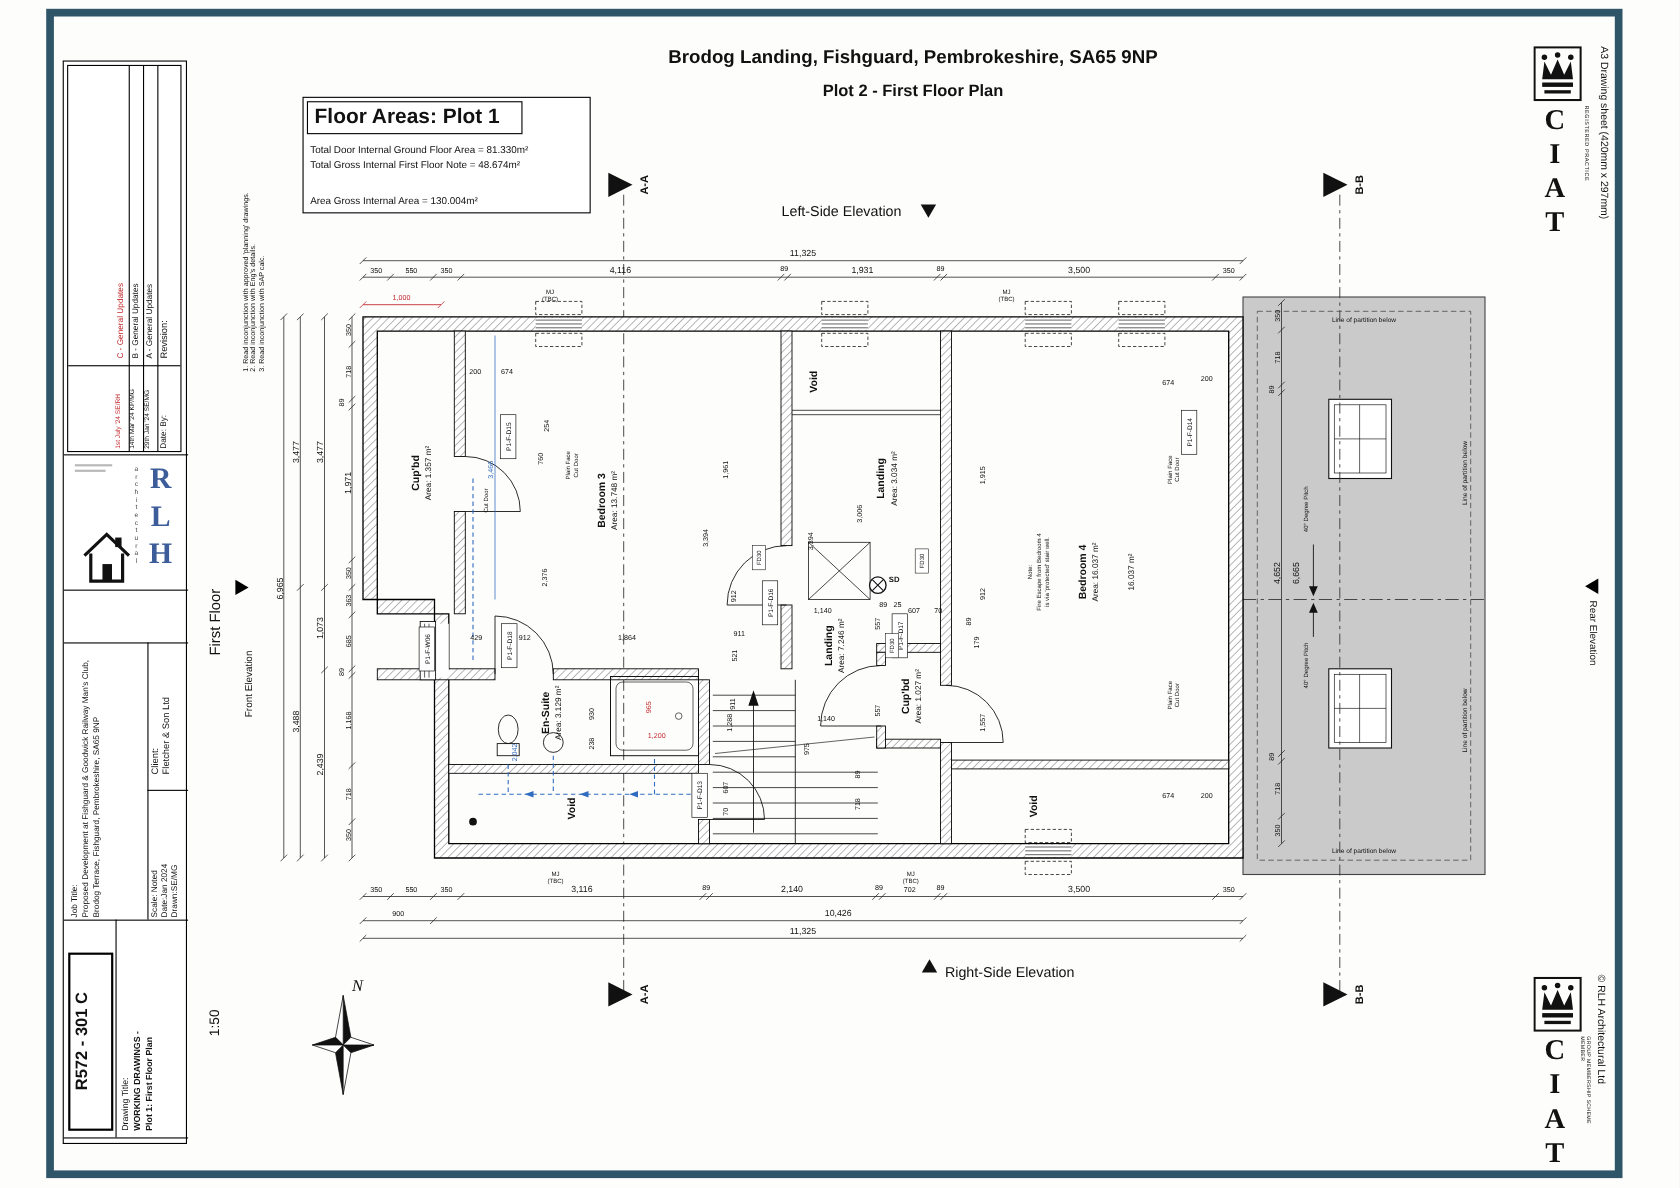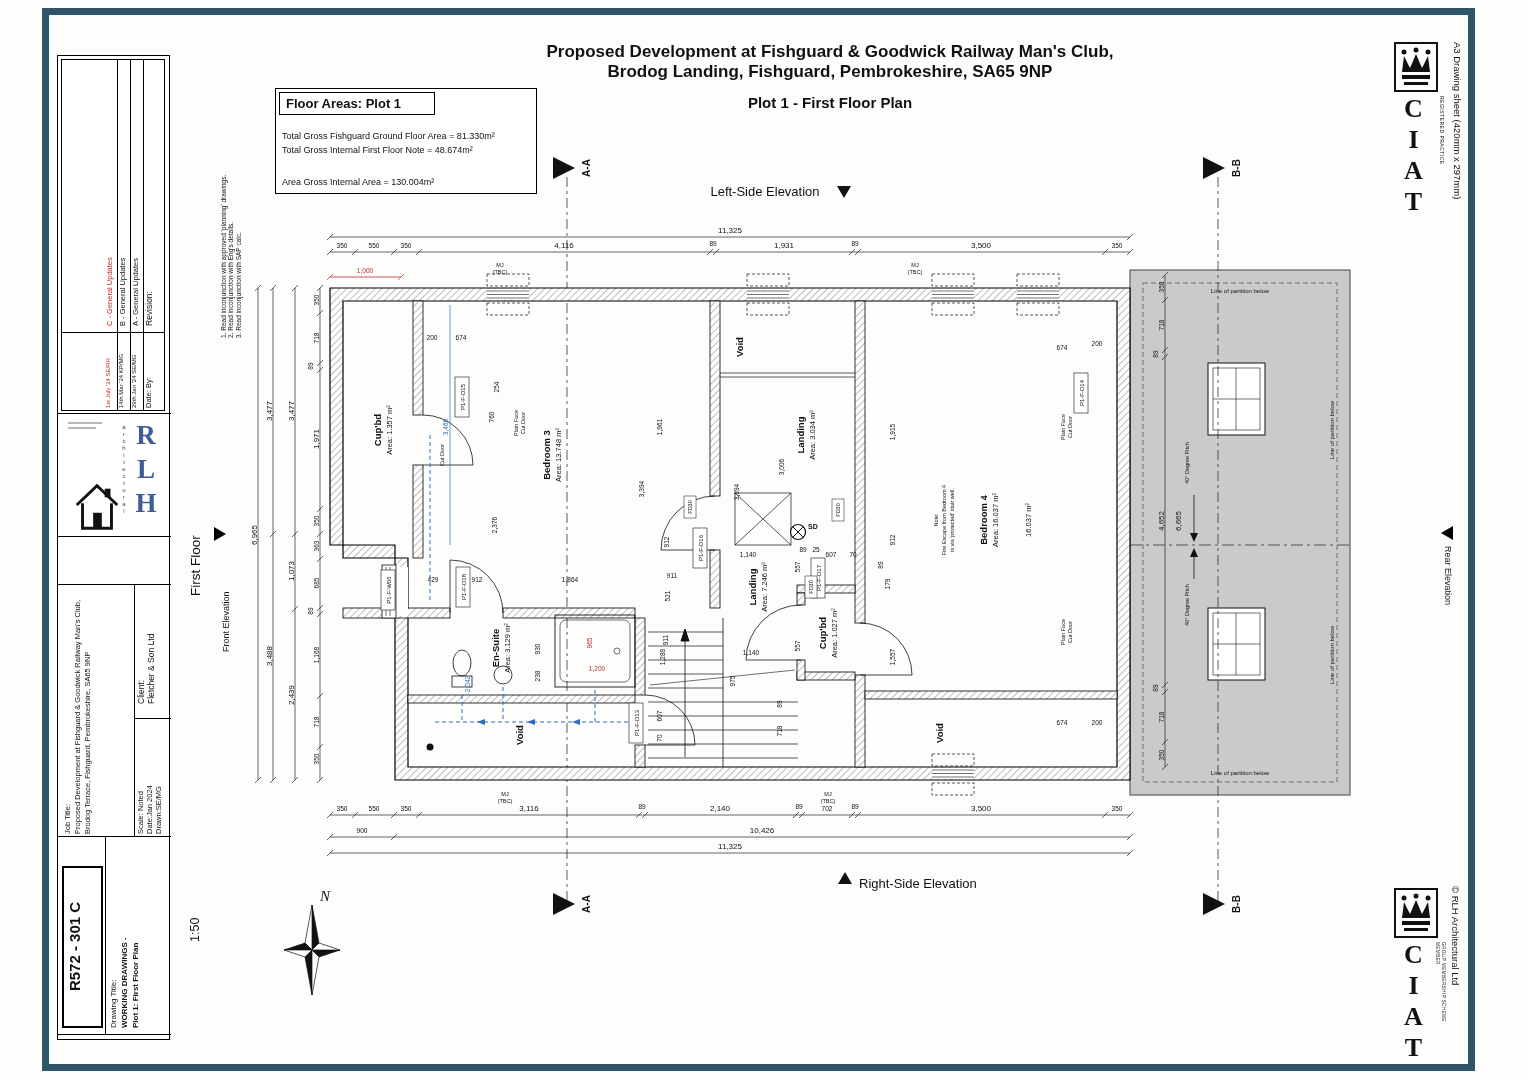--- a/index.html
+++ b/index.html
@@ -29,28 +29,27 @@
 .cent{display:flex;align-items:center;justify-content:center;text-align:center}
 </style>
 </head>
 <body>
 
 <div id="sheet">
 
 <div style="position:absolute;left:42px;top:8px;width:1433px;height:1063px;border:7px solid #2e5568"></div>
 
 <div style="position:absolute;left:460px;top:42px;width:740px;text-align:center">
-  <div style="font-size:17px;font-weight:bold">Proposed Development at Fishguard &amp; Goodwick Railway Man's Club,</div>
   <div style="font-size:17px;font-weight:bold">Brodog Landing, Fishguard, Pembrokeshire, SA65 9NP</div>
-  <div style="font-size:15px;font-weight:bold;margin-top:12px">Plot 1 - First Floor Plan</div>
+  <div style="font-size:15px;font-weight:bold;margin-top:12px">Plot 2 - First Floor Plan</div>
 </div>
 
 <div style="position:absolute;left:275px;top:88px;width:262px;height:106px;border:1.5px solid #000;background:#fff">
-  <div style="position:absolute;left:3px;top:3px;width:156px;border:1.5px solid #000;font-size:13px;font-weight:bold;padding:3px 6px">Floor Areas: Plot 1</div>
-  <div style="position:absolute;left:6px;top:42px;font-size:9px">Total Gross Fishguard Ground Floor Area = 81.330m²</div>
+  <div style="position:absolute;left:3px;top:3px;width:196px;border:1.5px solid #000;font-size:19px;font-weight:bold;padding:3px 6px">Floor Areas: Plot 1</div>
+  <div style="position:absolute;left:6px;top:42px;font-size:9px">Total Door Internal Ground Floor Area = 81.330m²</div>
   <div style="position:absolute;left:6px;top:56px;font-size:9px">Total Gross Internal First Floor Note = 48.674m²</div>
   <div style="position:absolute;left:6px;top:88px;font-size:9px">Area Gross Internal Area = 130.004m²</div>
 </div>
 
 <div style="position:absolute;left:57px;top:55px;width:113px;height:985px;border:1.2px solid #000;background:#fff">
   <div style="position:absolute;left:3px;top:3px;width:104px;height:352px;border:1px solid #000"></div>
   <div class="vl" style="left:59px;top:4px;height:350px"></div>
   <div class="vl" style="left:72px;top:4px;height:350px"></div>
   <div class="vl" style="left:85px;top:4px;height:350px"></div>
   <div class="hl" style="left:4px;top:276px;width:102px"></div>

